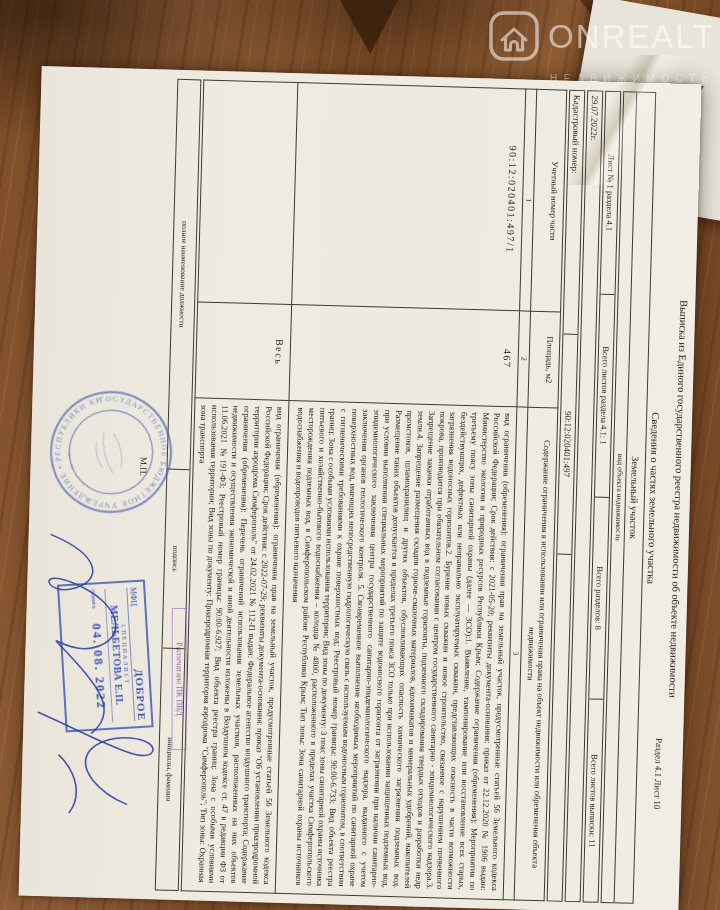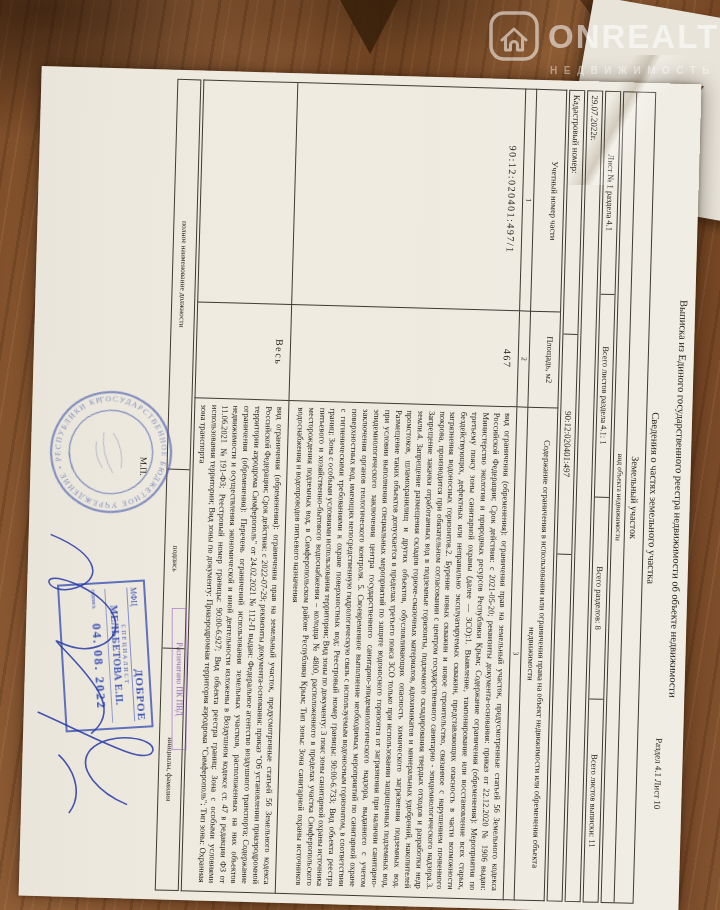--- a/index.html
+++ b/index.html
@@ -59,22 +59,22 @@
   .mfc .l2{font-size:6px;letter-spacing:2px;text-align:center;margin-top:2px;}
   .mfc .l3{font-size:10px;font-weight:bold;text-align:center;letter-spacing:.5px;border-bottom:1px solid rgba(45,70,175,.5);padding-bottom:2px;}
   .mfc .l4{display:flex;align-items:center;margin-top:3px;}
   .mfc .sg{font-size:5.5px;width:34px;}
   .mfc .dt{font-size:12.5px;font-weight:bold;letter-spacing:2px;}
   .pvd{position:absolute;left:538px;top:498px;width:142px;box-sizing:border-box;border:1px solid rgba(150,95,190,.65);
     color:#8a55b5;font-size:8px;text-align:center;padding:2px 0;transform:rotate(-1.5deg);opacity:.9;filter:blur(.2px);}
   .sig{position:absolute;left:430px;top:496px;width:330px;height:164px;pointer-events:none;}
   .wm{position:absolute;left:488px;top:10px;z-index:9;color:rgba(255,255,255,.55);}
   .wm-row{display:flex;align-items:center;}
-  .wm-word{font-family:"Liberation Sans","DejaVu Sans",sans-serif;font-weight:bold;font-size:33px;letter-spacing:2px;line-height:1;margin-left:8px;}
-  .wm-sub{font-family:"Liberation Sans","DejaVu Sans",sans-serif;font-size:10px;letter-spacing:6.5px;margin-left:62px;margin-top:3px;color:rgba(255,255,255,.42);font-weight:bold;}
+  .wm-word{font-family:"Liberation Sans","DejaVu Sans",sans-serif;font-weight:normal;font-size:33px;letter-spacing:2px;line-height:1;margin-left:8px;}
+  .wm-sub{font-family:"Liberation Sans","DejaVu Sans",sans-serif;font-size:10px;letter-spacing:6.5px;margin-left:62px;margin-top:11px;color:rgba(255,255,255,.42);}
 </style>
 </head>
 <body>
 
 <div class="scene">
 
   <div class="wedge wedge1"></div>
   <div class="wedge wedge2"></div>
 
   <div class="sheet2"></div>

